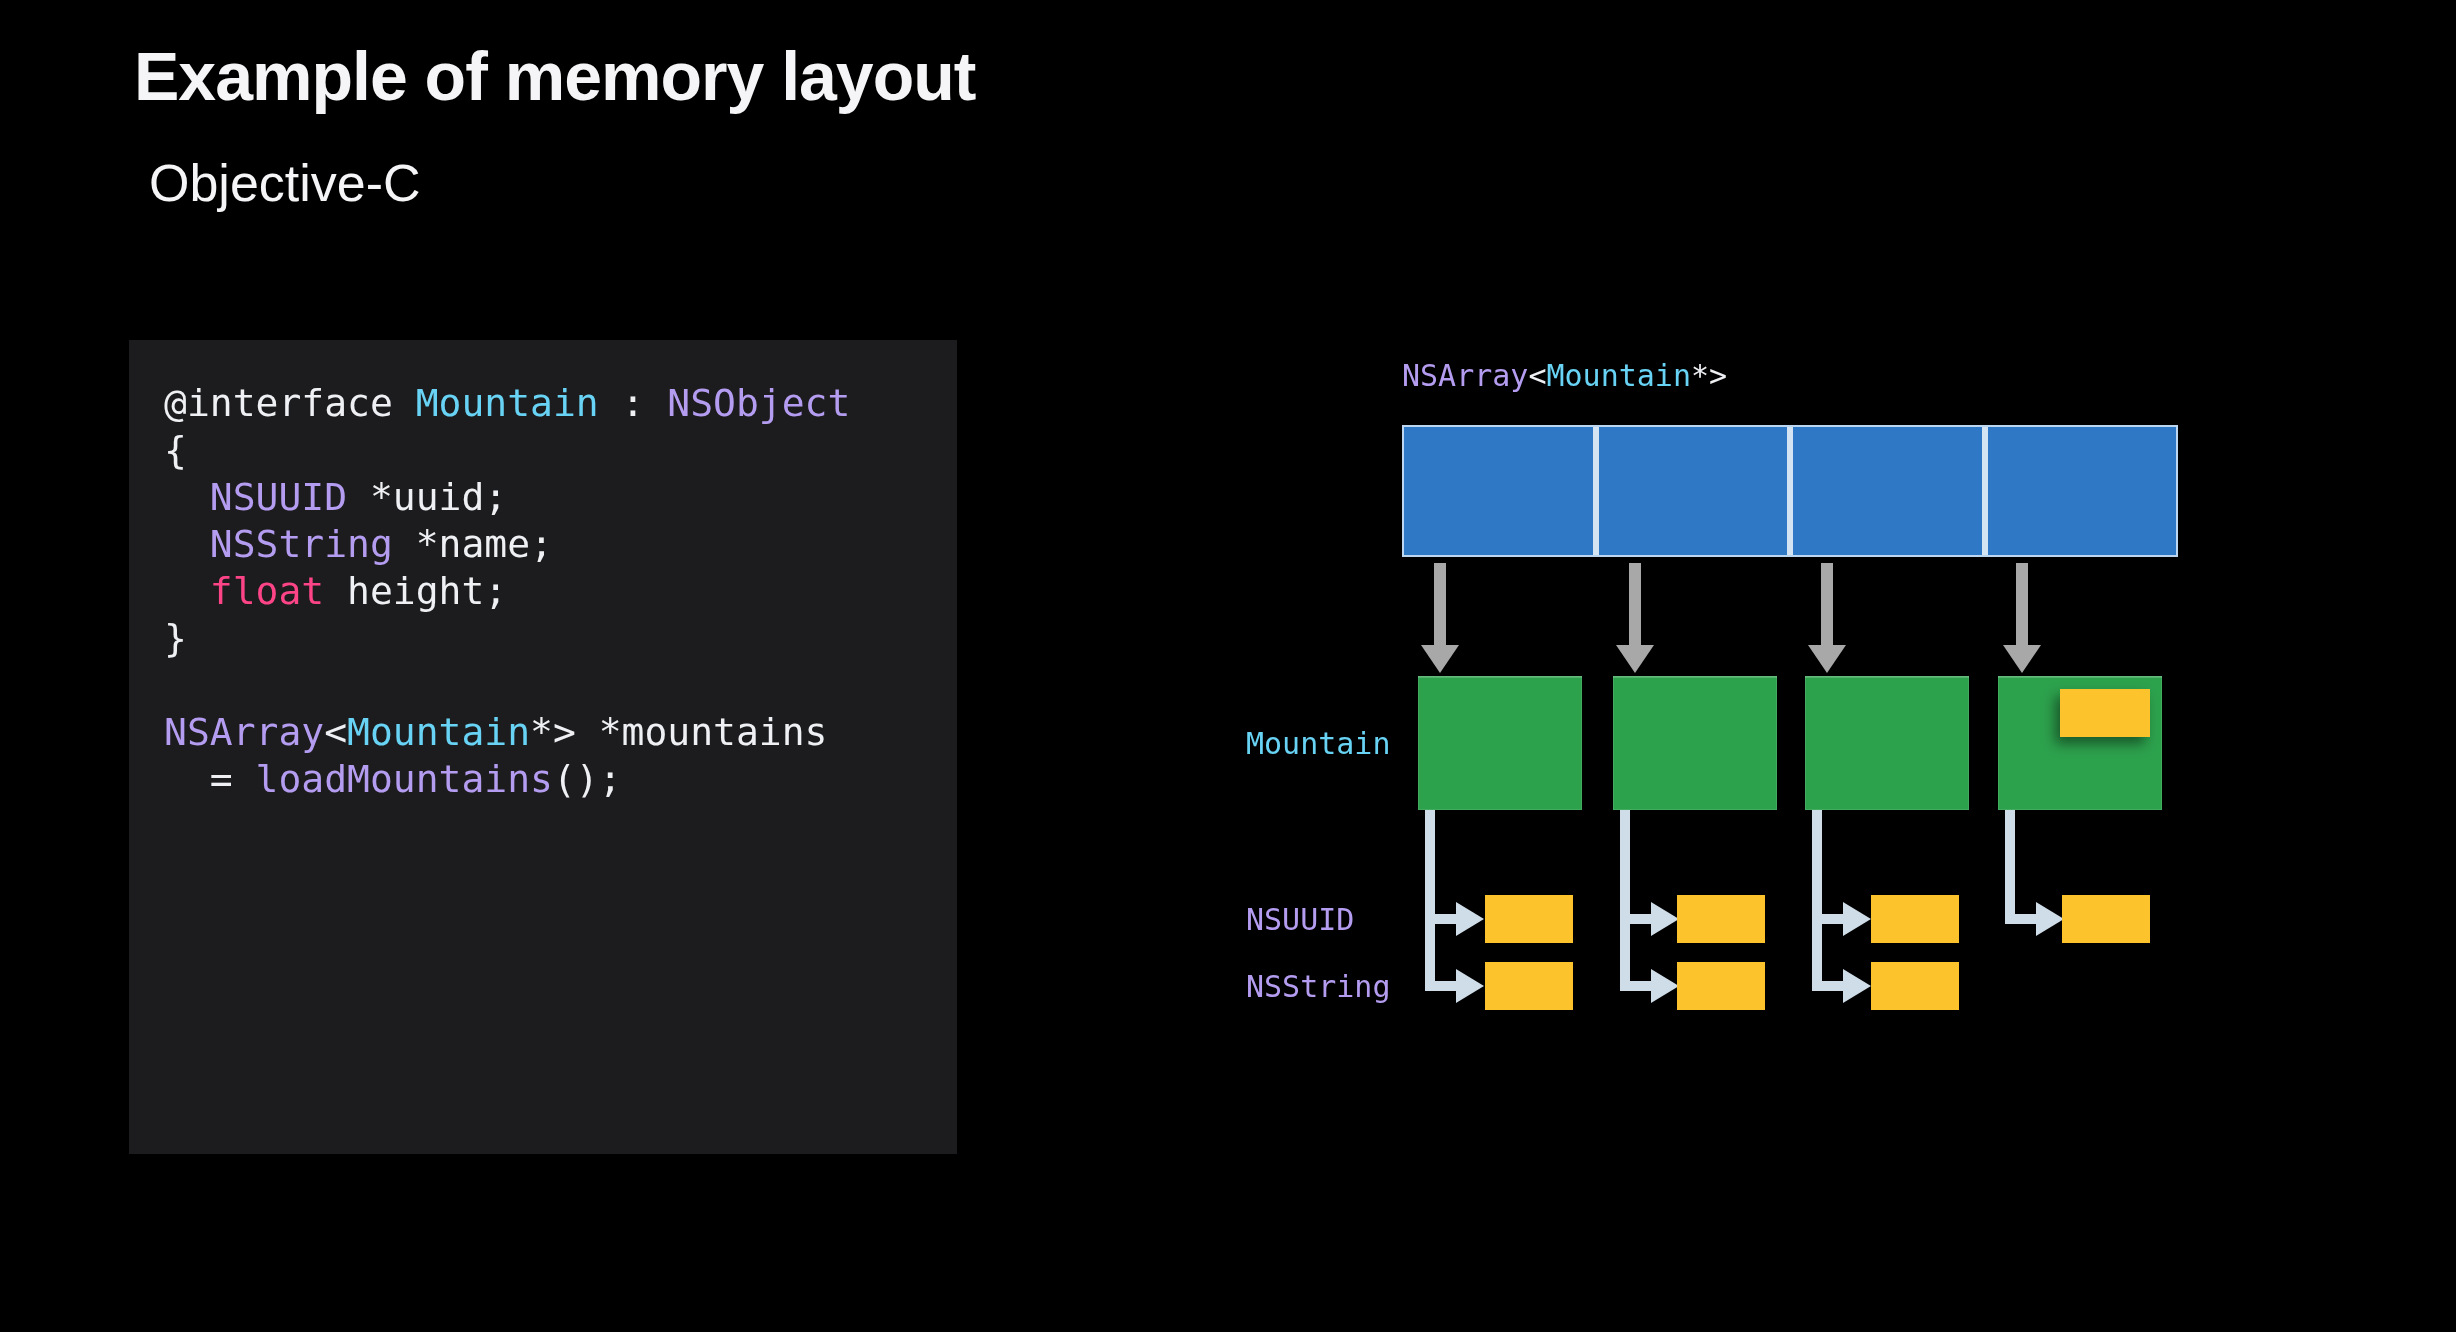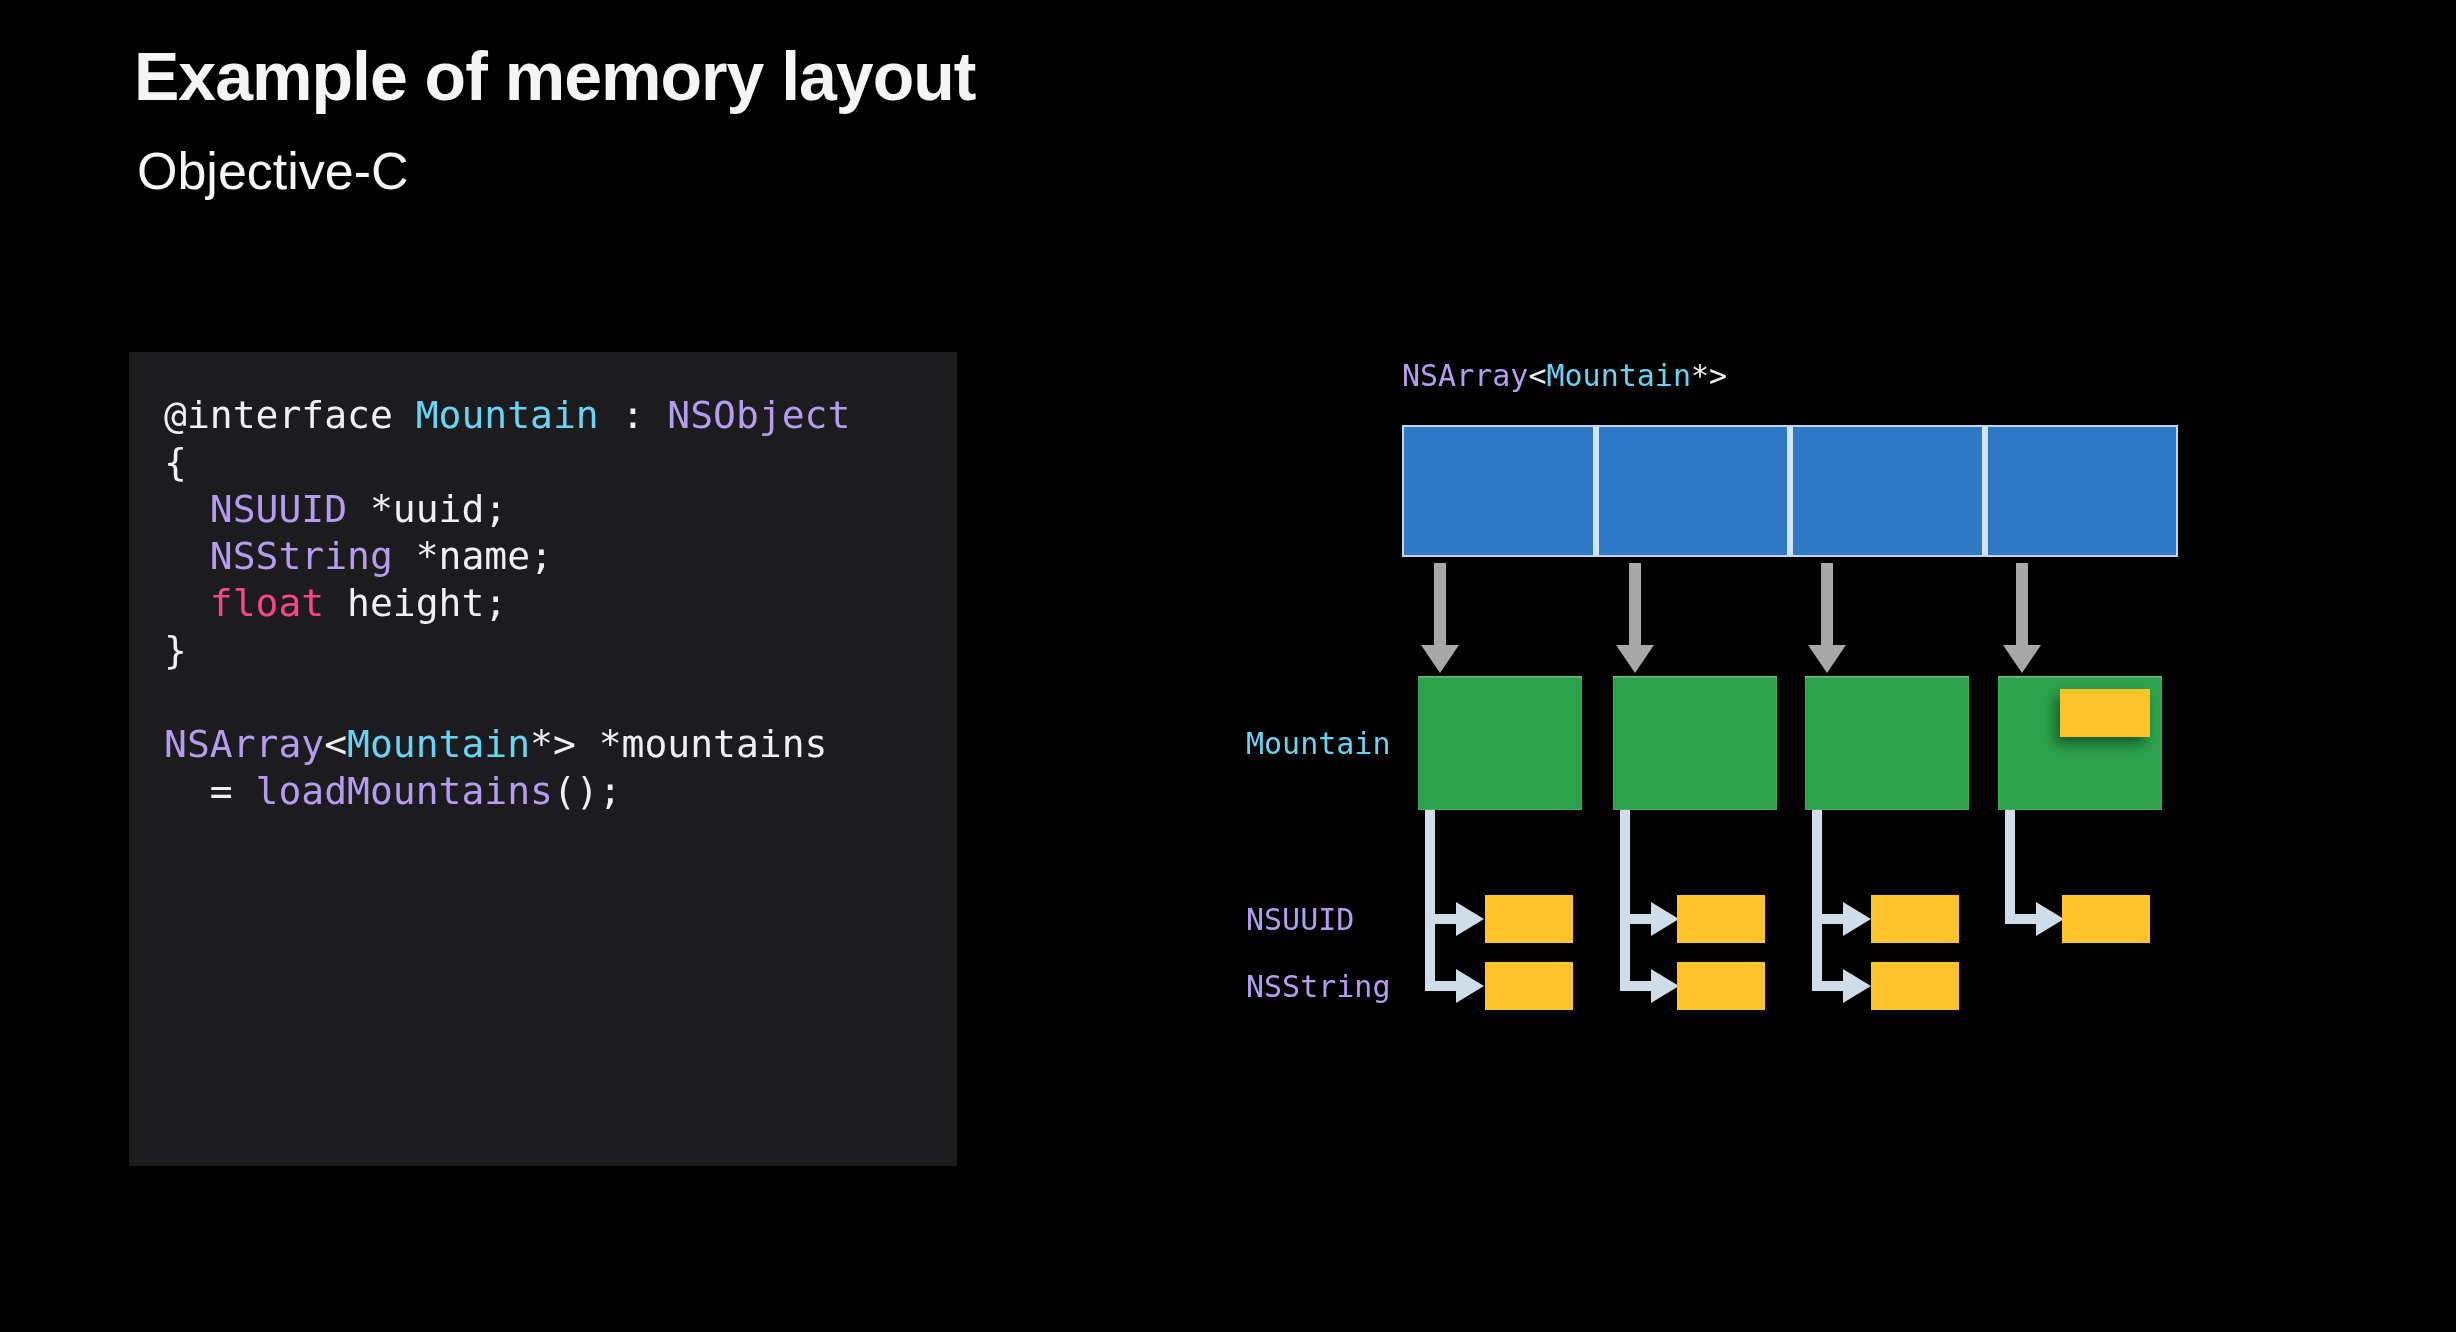--- a/index.html
+++ b/index.html
@@ -34,31 +34,31 @@
     font-size: 68px;
     line-height: 100px;
     font-weight: 700;
     letter-spacing: -1px;
     color: var(--text);
   }
   .slide-subtitle {
     position: absolute;
     left: 137px;
     top: 140px;
-    margin: 0;
+    margin: 12px;
     font-size: 52px;
     line-height: 62px;
     font-weight: 400;
     color: var(--text);
   }
   
   .code-panel {
     position: absolute;
     left: 129px;
-    top: 352px;
+    top: 340px;
     width: 828px;
     height: 814px;
     background: var(--code-panel-bg);
   }
   .code-block {
     margin: 0;
     padding: 40px 0 0 35px;
     font-family: "DejaVu Sans Mono", monospace;
     font-size: 38px;
     line-height: 47px;

